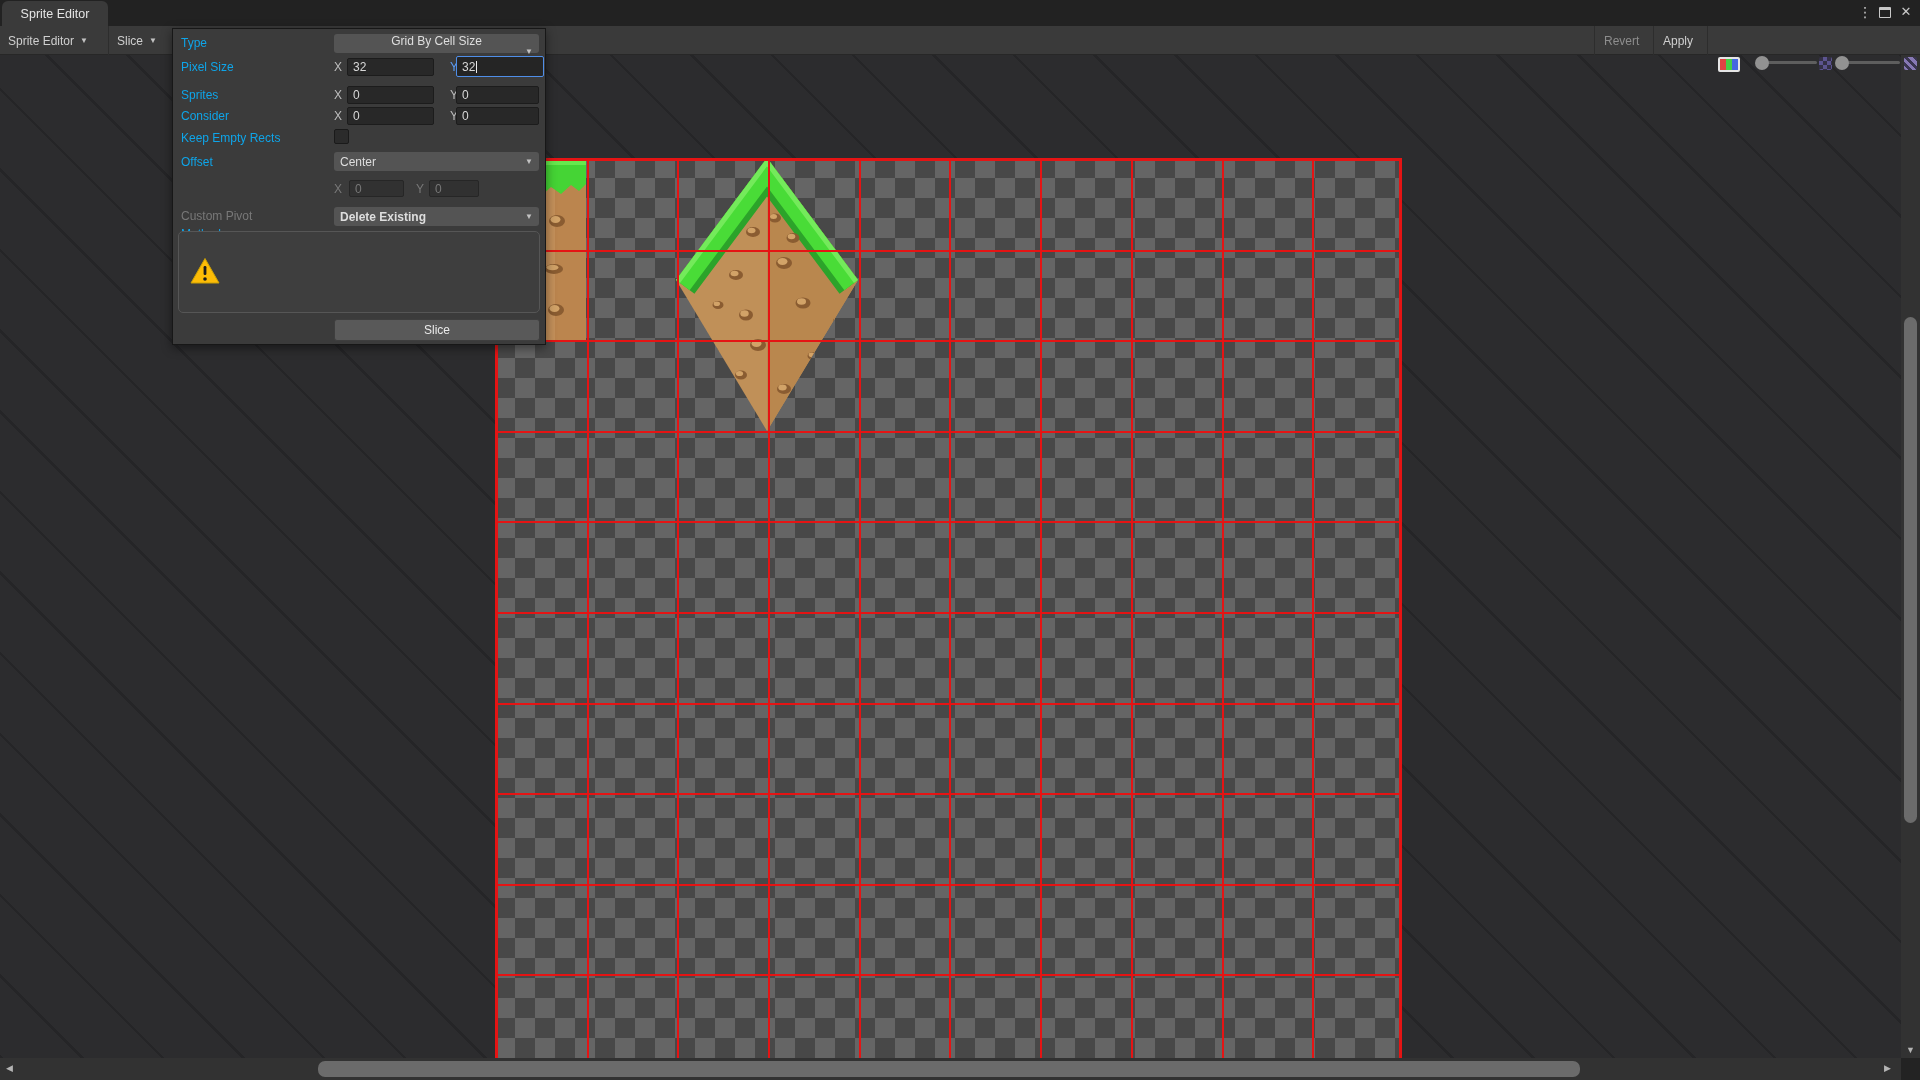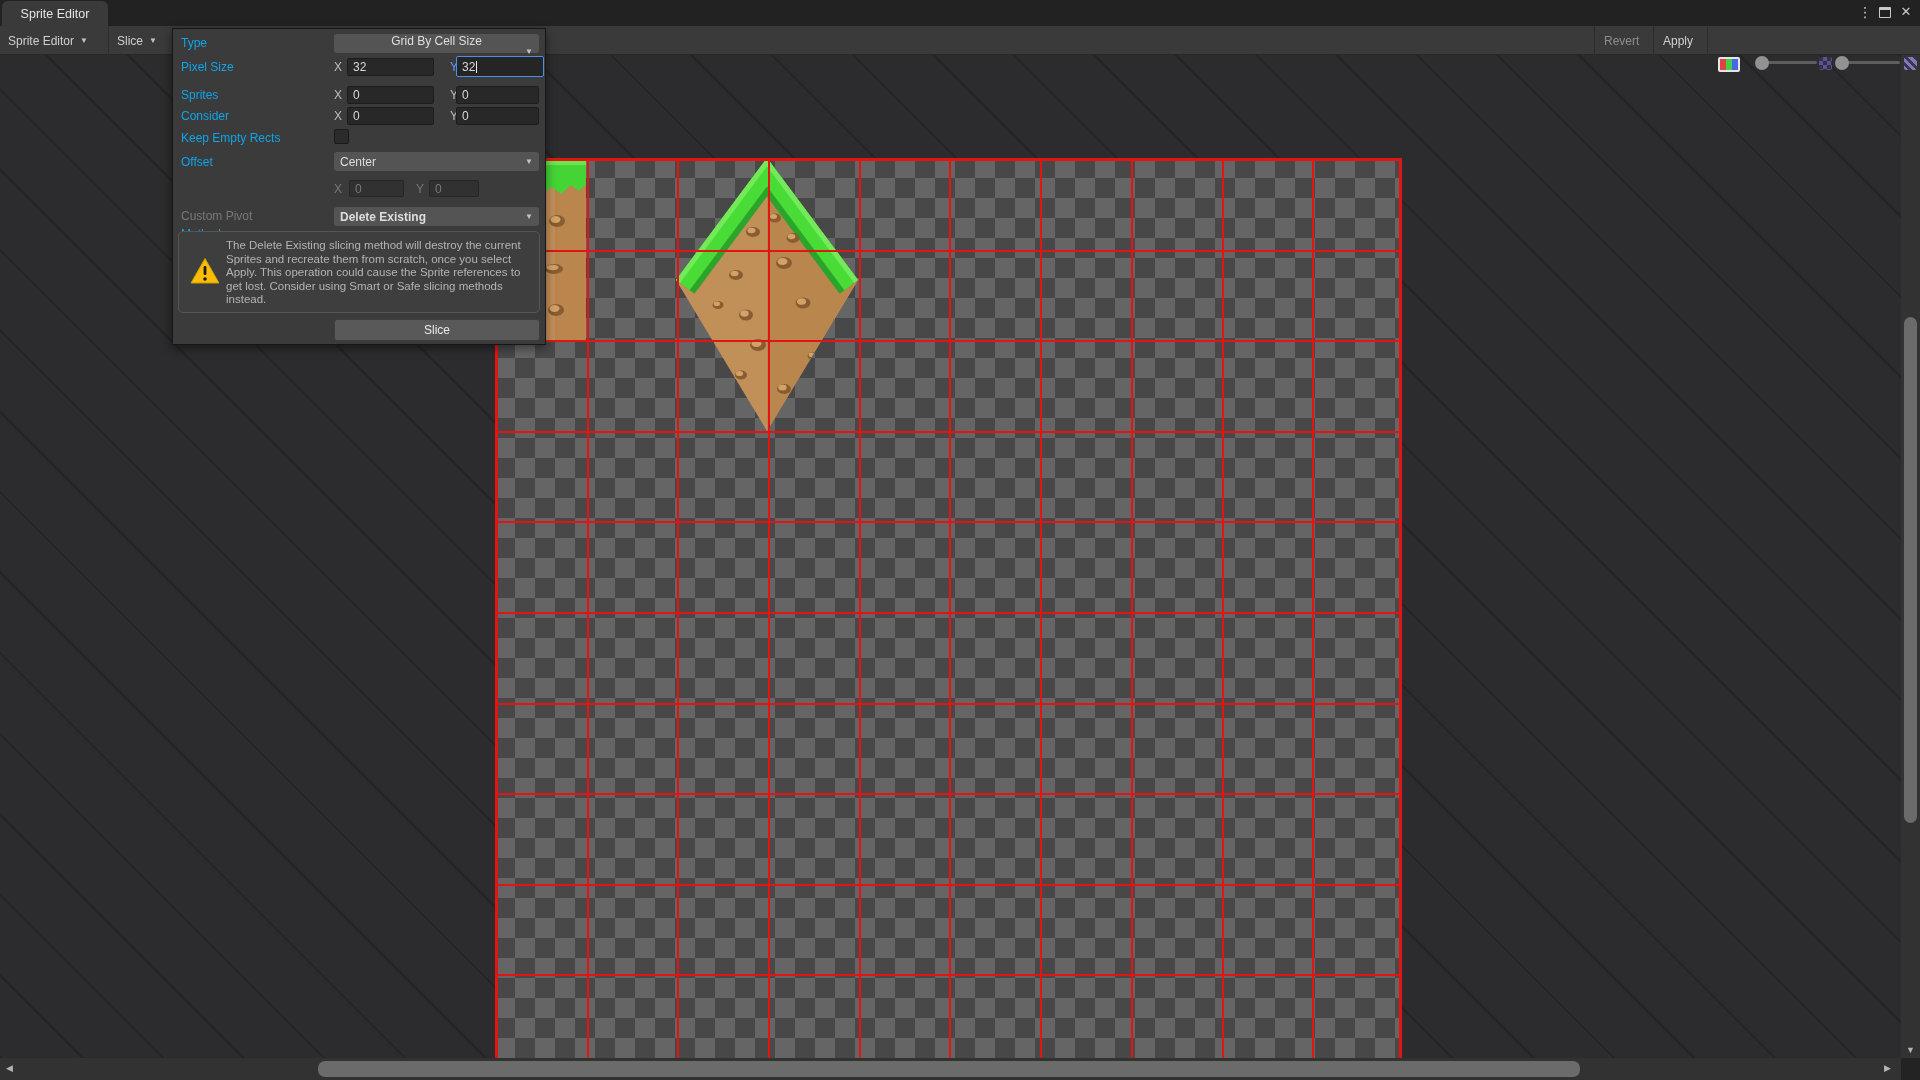--- a/index.html
+++ b/index.html
@@ -271,21 +271,20 @@
       <span>Delete Existing</span>
       <span class="darr">▼</span>
     </div>
 
     <div id="warnbox" class="abs">
       <svg class="abs" style="left:11px;top:25px;" width="30" height="28" viewBox="0 0 30 28">
         <path d="M15,1.5 L29,26 H1 Z" fill="#fdbc06" stroke="#caa005" stroke-width="1" stroke-linejoin="round"></path>
         <rect x="13.6" y="9" width="2.8" height="9" rx="1.2" fill="#1c1c1c"></rect>
         <circle cx="15" cy="22" r="1.8" fill="#1c1c1c"></circle>
       </svg>
-      <div id="warntext" class="abs">The Delete Existing slicing method will destroy the current Sprites and recreate them from scratch, once you select Apply. This operation could cause the Sprite references to get lost. Consider using Smart or Safe slicing methods instead.</div>
     </div>
 
     <div id="slicebtn" class="abs">
       <span>Slice</span>
     </div>
   </div>
 
 </div>
 
 </body></html>

